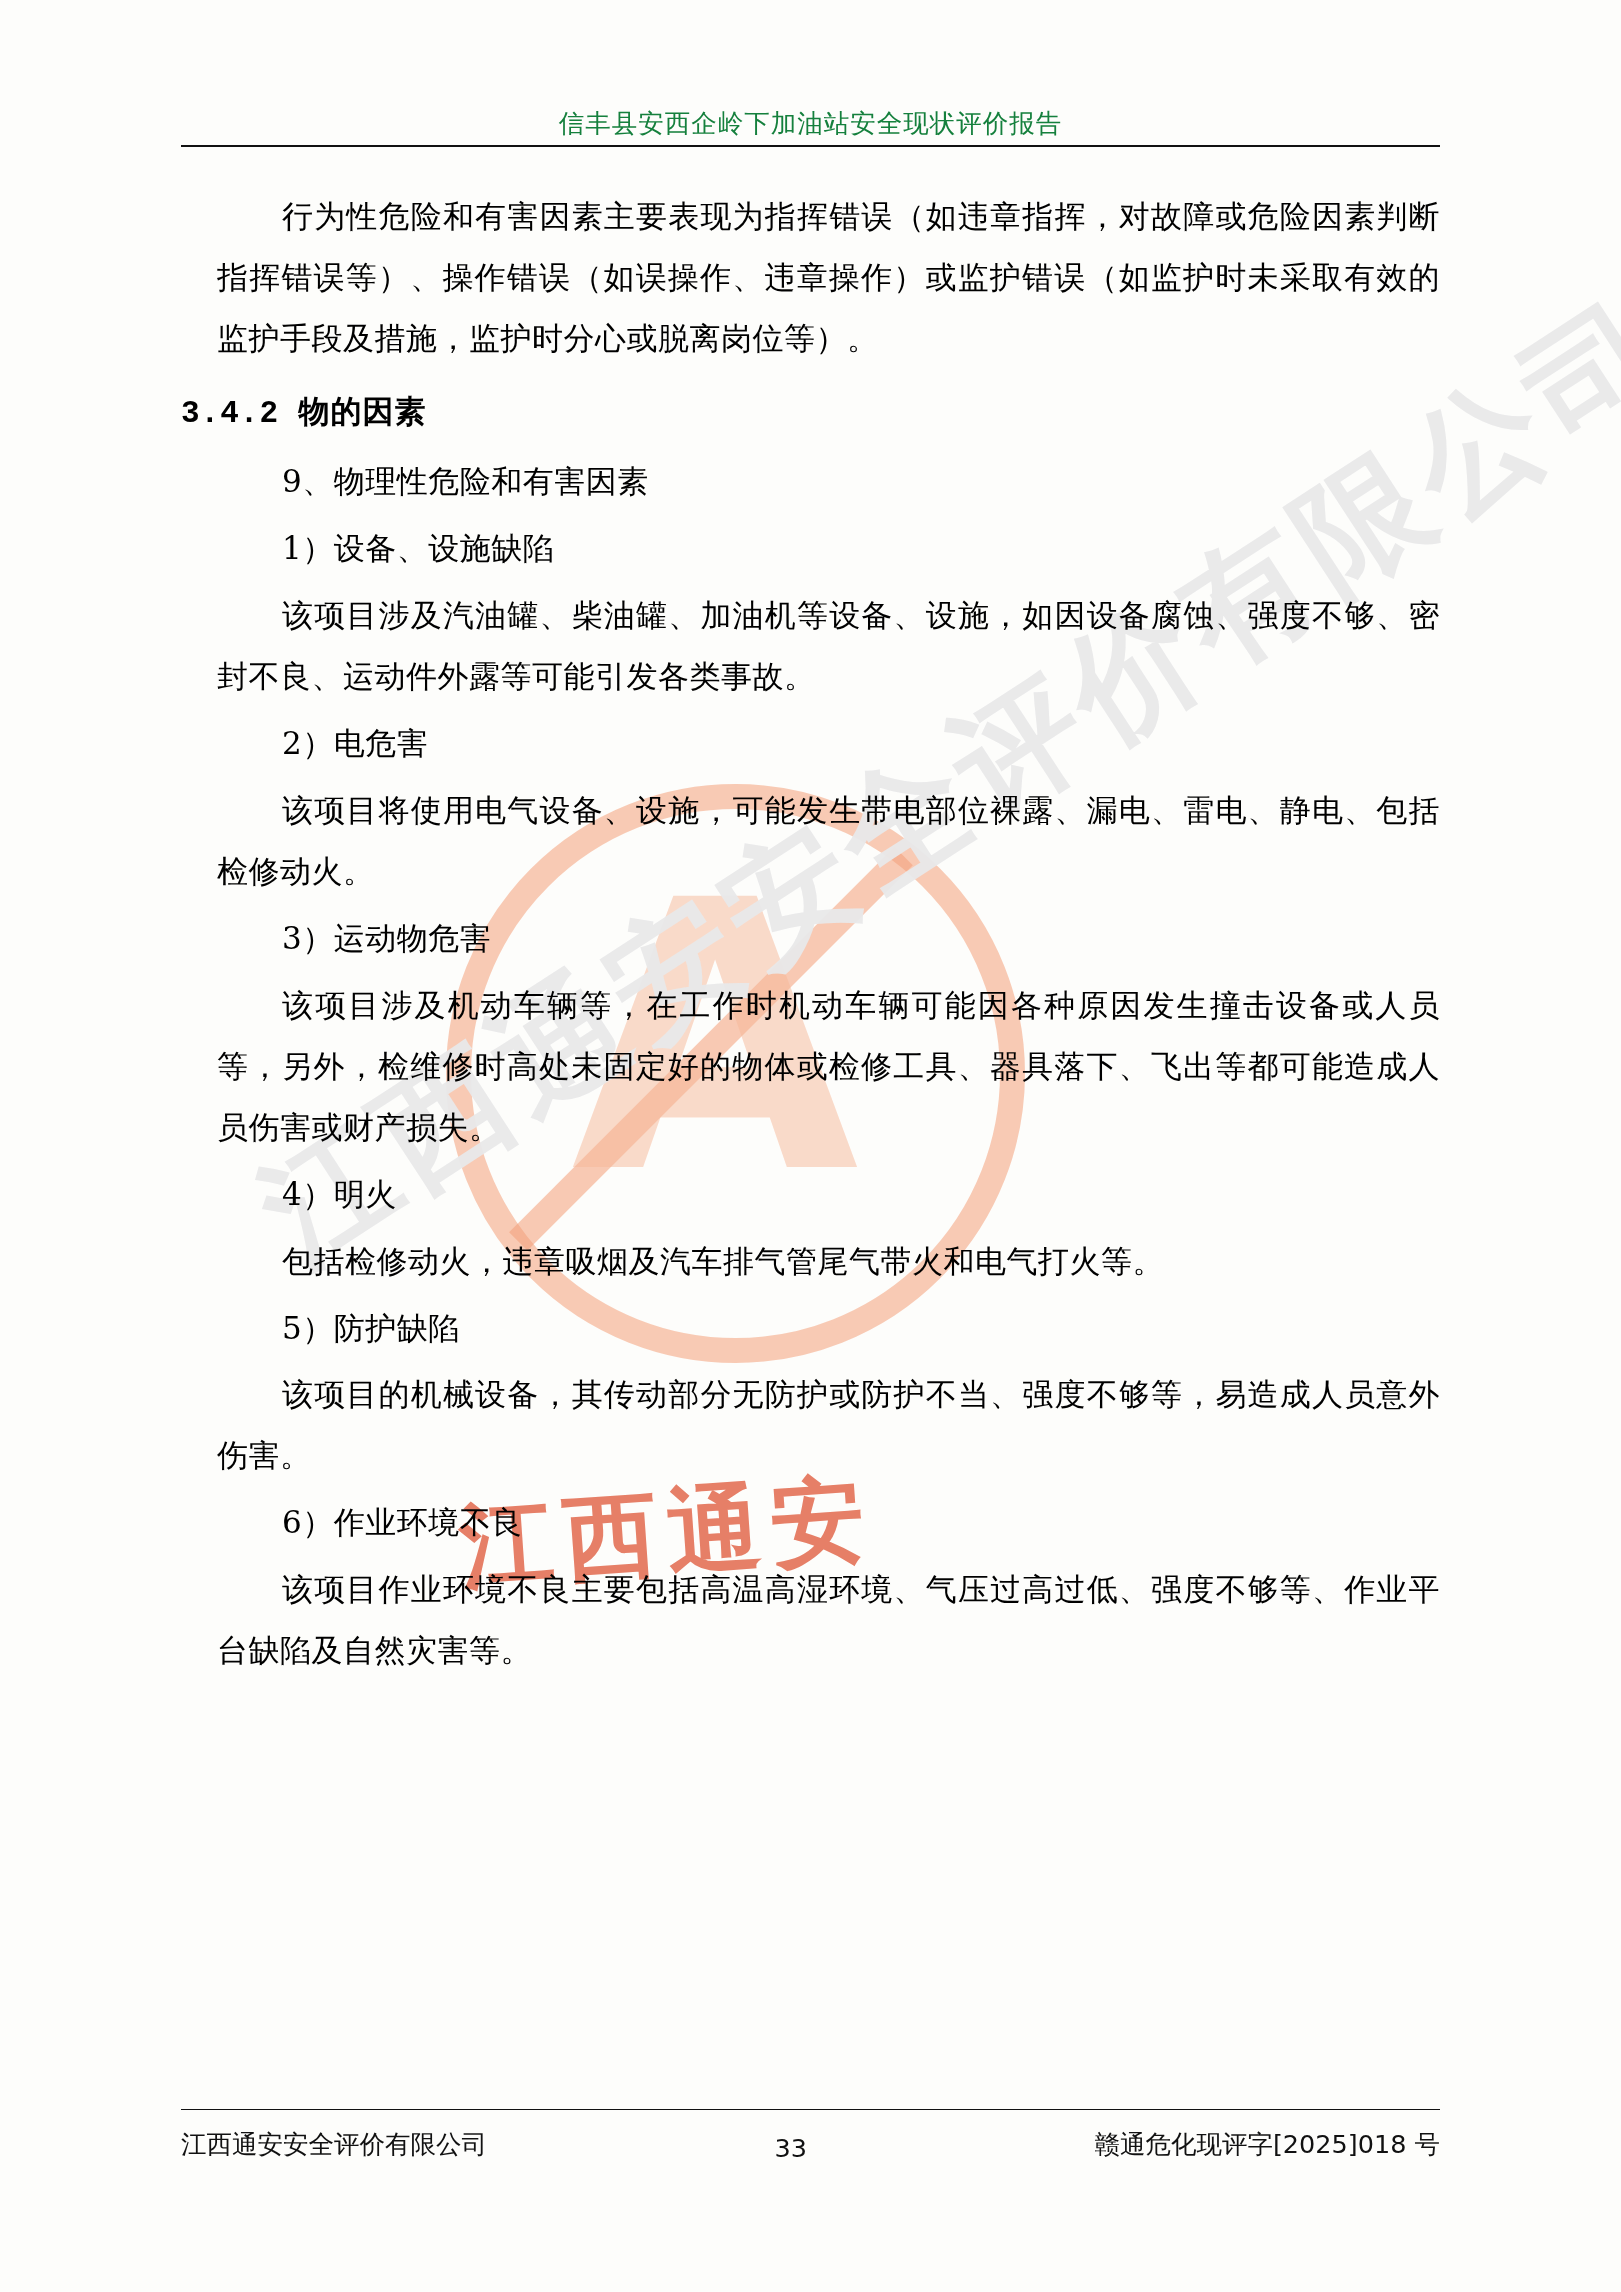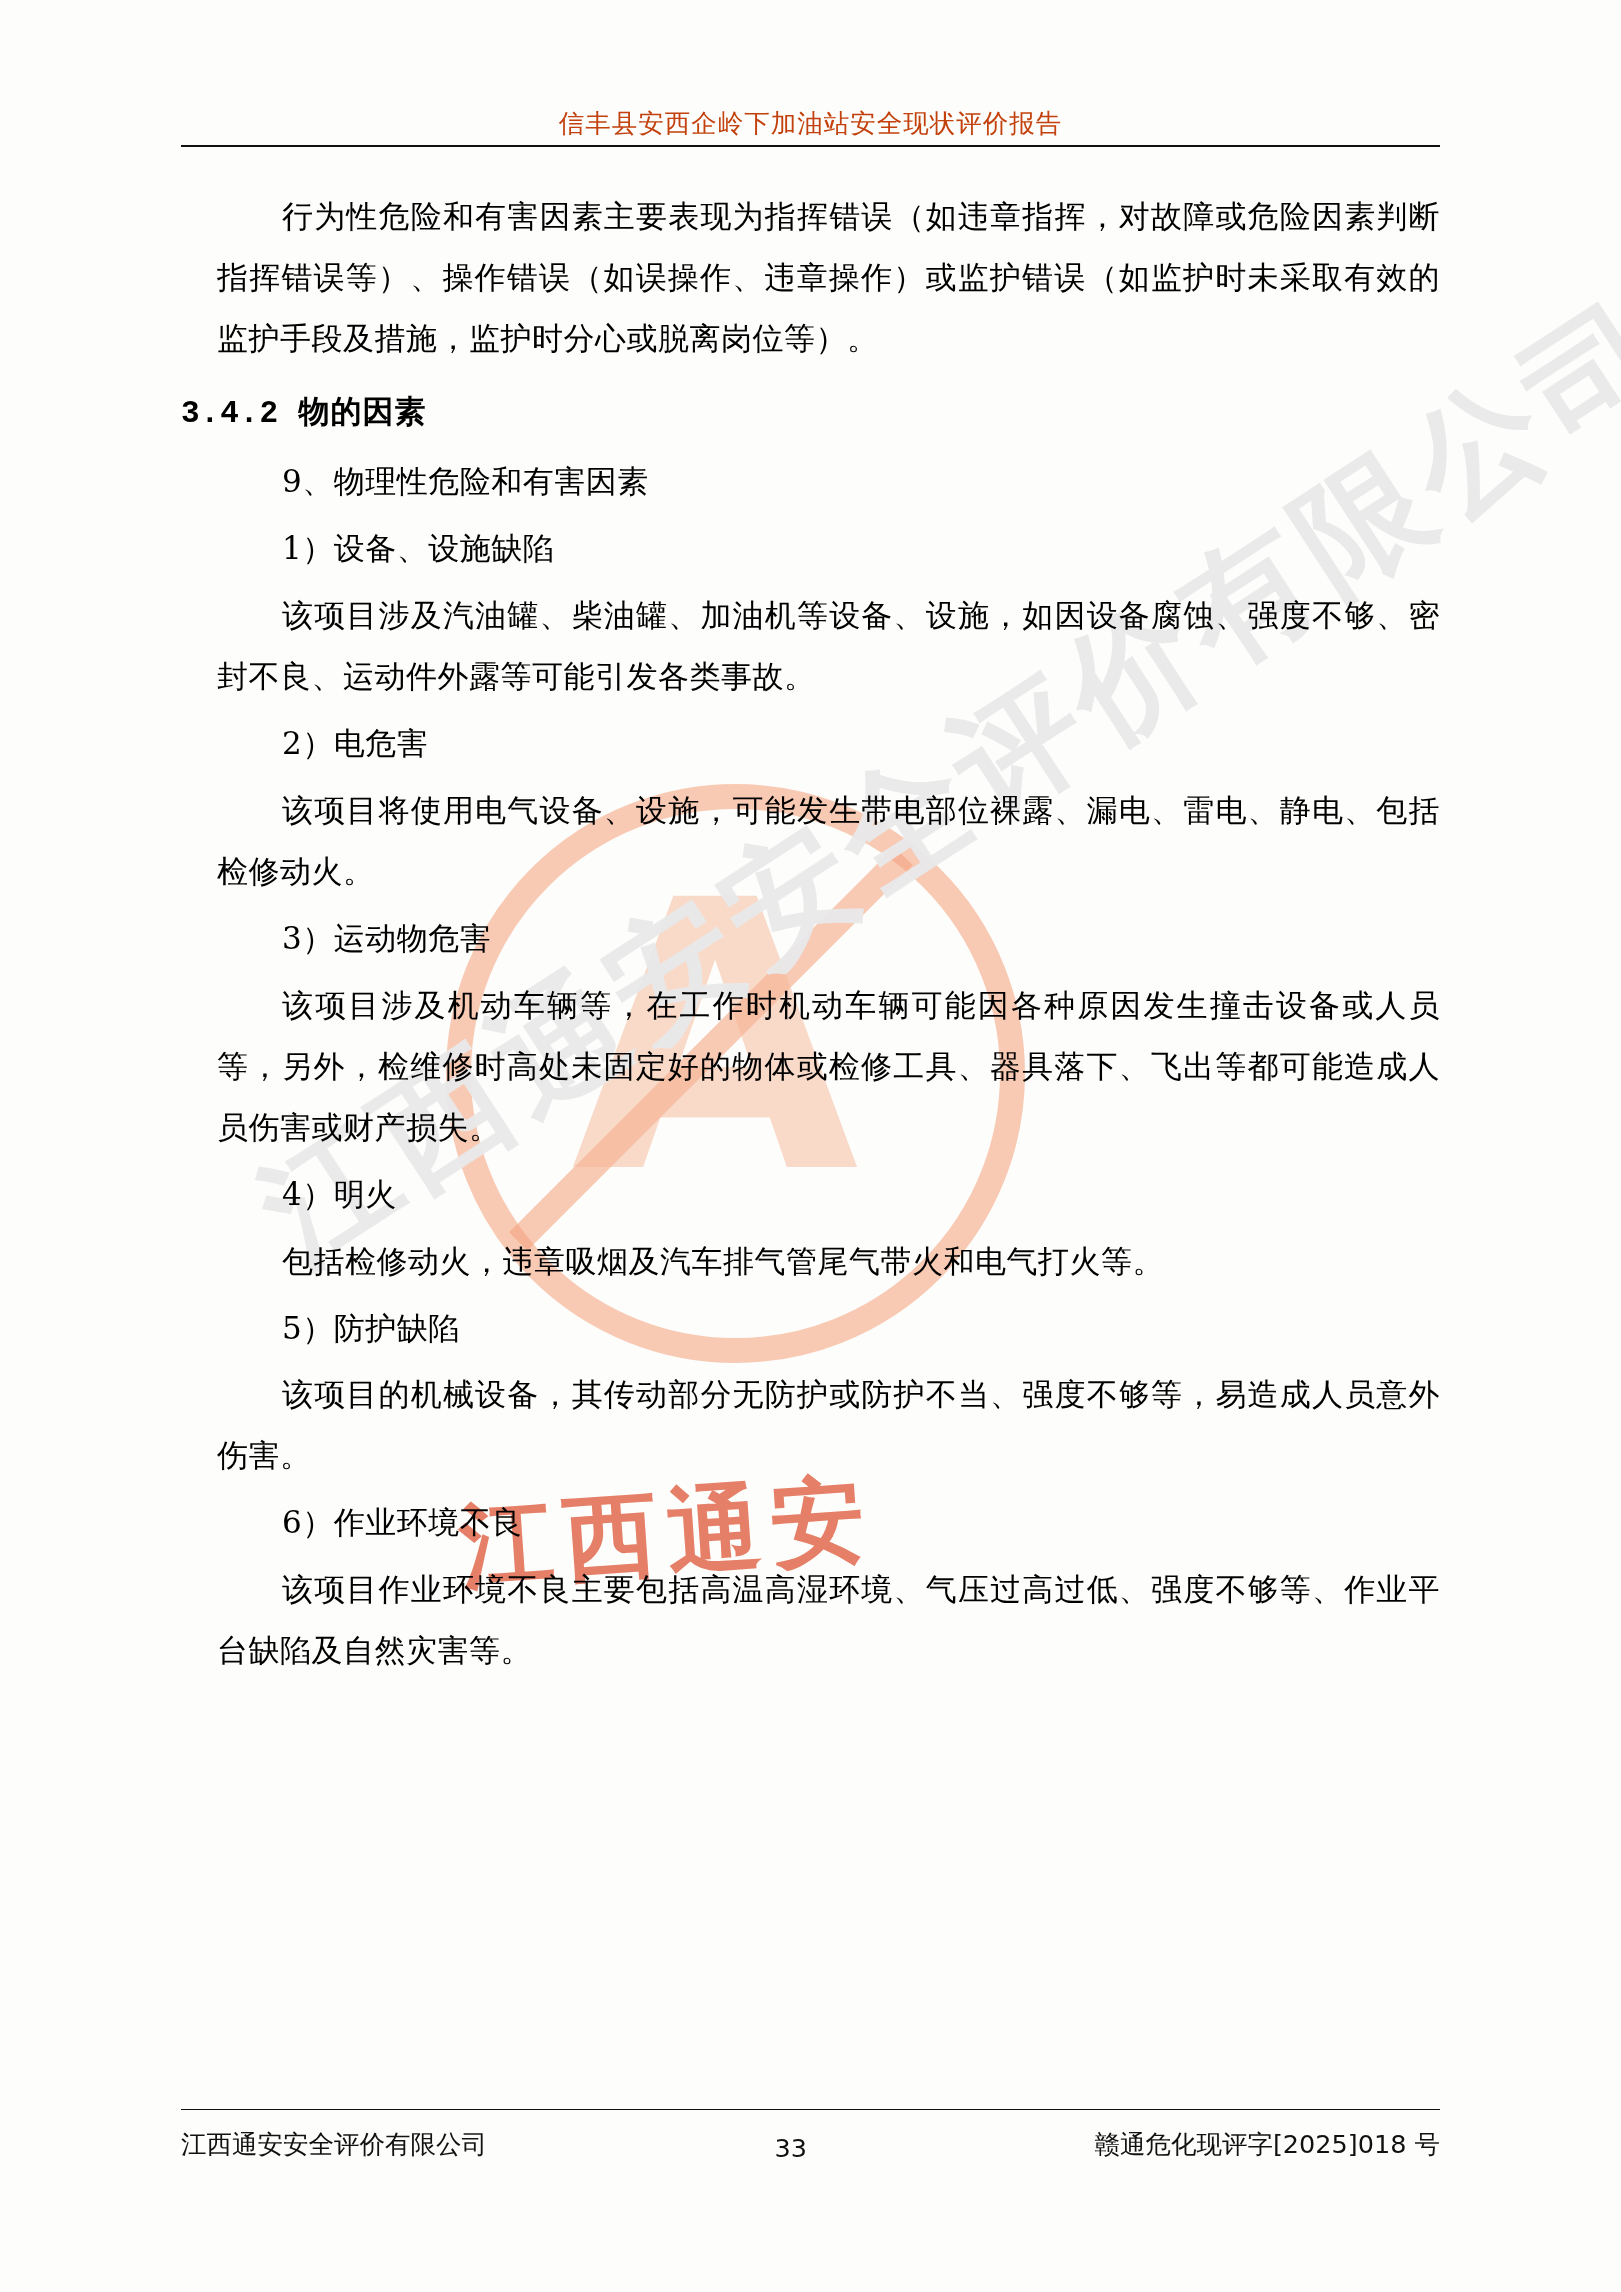--- a/index.html
+++ b/index.html
@@ -114,21 +114,21 @@
   }
   .doc-header {
     position: absolute;
     left: 0;
     top: 106px;
     width: 1621px;
     text-align: center;
     font-size: 25.5px;
     font-family: "DejaVu Sans", "Liberation Sans", sans-serif;
     letter-spacing: 1px;
-    color: #c2410c;
+    color: #15803d;
   }
   .header-rule {
     position: absolute;
     left: 181px;
     top: 145px;
     width: 1259px;
     height: 2px;
     background: #111;
   }
 

